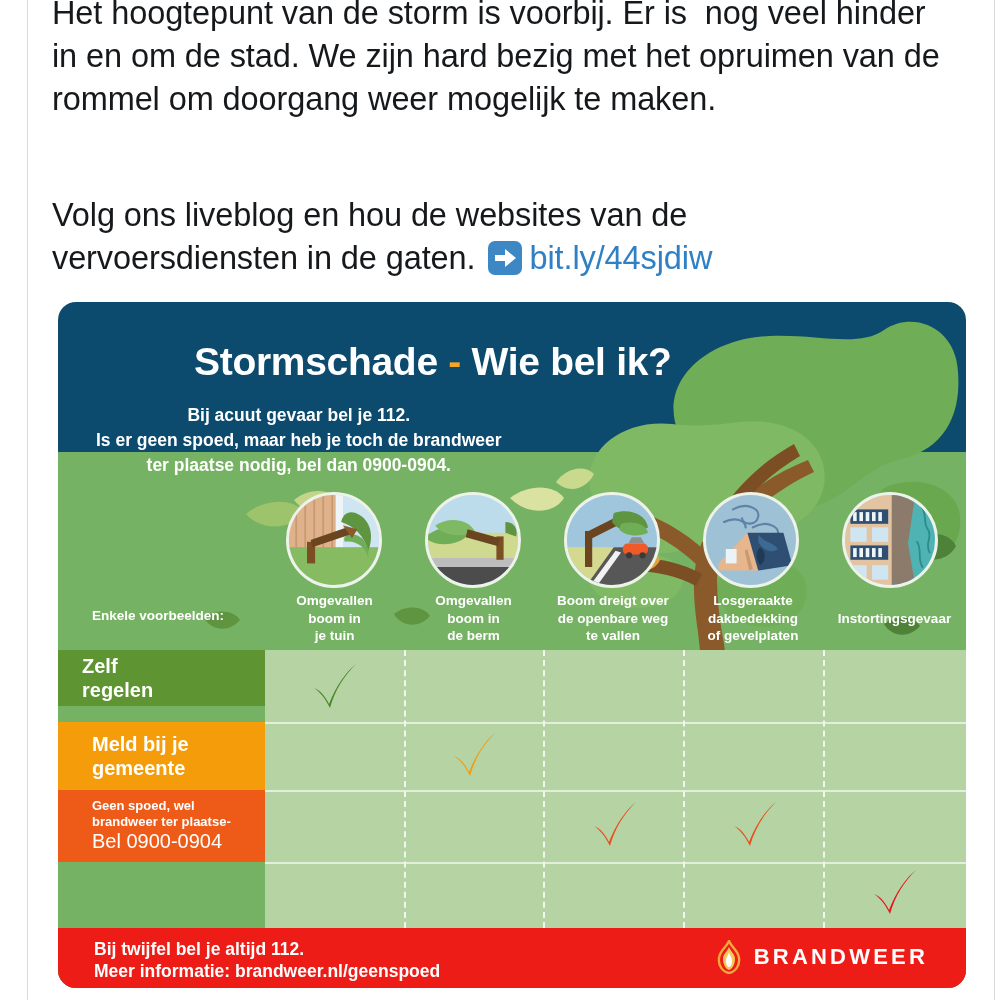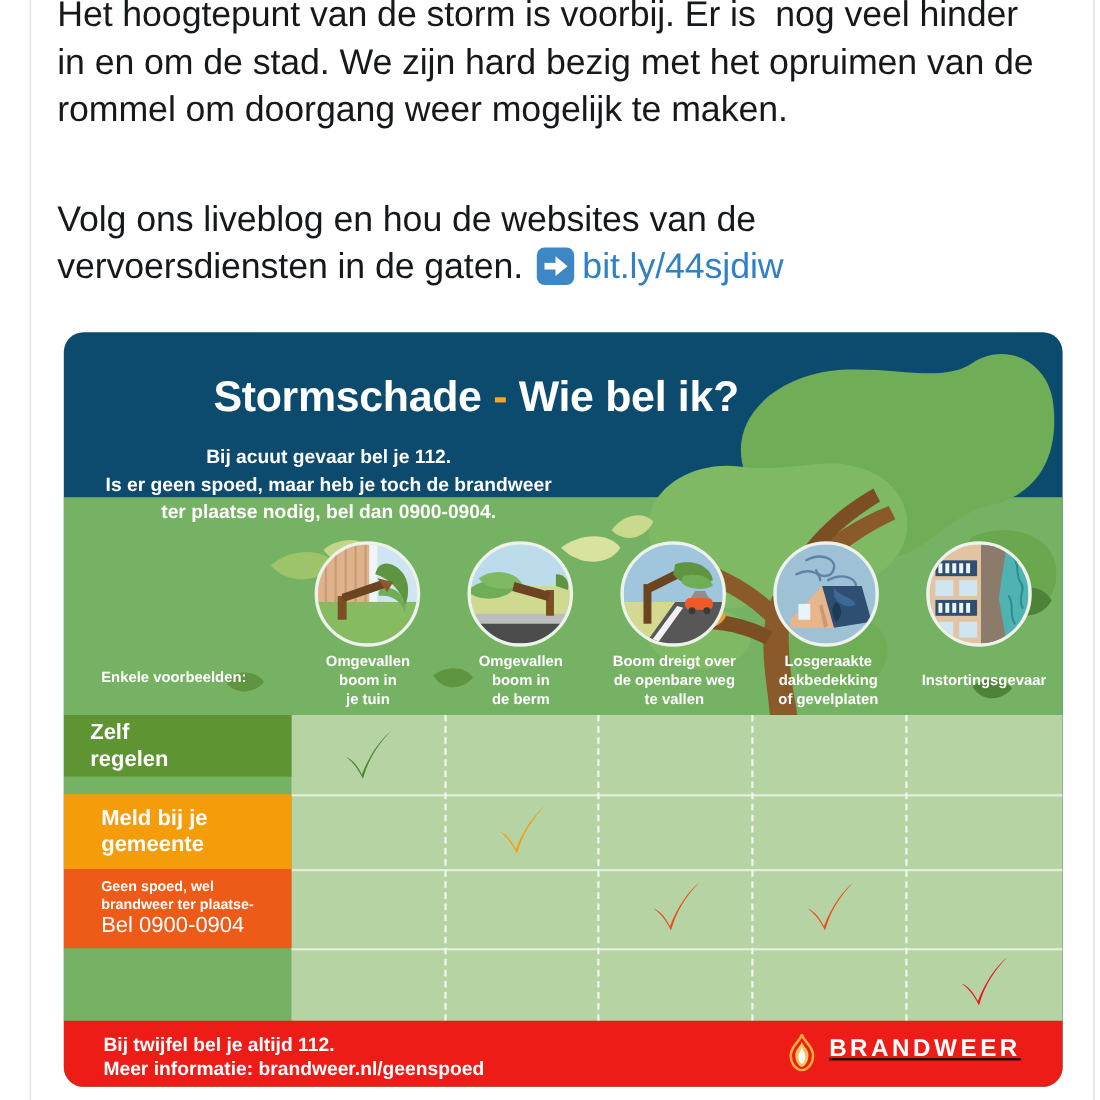--- a/index.html
+++ b/index.html
@@ -21,21 +21,21 @@
     position: absolute;
     left: 52px; top: -8px; width: 900px;
     font-size: 32.5px;
     line-height: 43px;
     color: #16191c;
     letter-spacing: -0.1px;
     white-space: pre-wrap;
   }
   .post-text-2 {
     position: absolute;
-    left: 52px; top: 178px; width: 760px;
+    left: 52px; top: 194px; width: 760px;
     font-size: 32.5px;
     line-height: 43px;
     color: #16191c;
     letter-spacing: -0.1px;
   }
   .arrow-emoji {
     display: inline-block;
     width: 34px; height: 34px;
     border-radius: 7px;
     background: #3c87c4;
@@ -166,21 +166,21 @@
     position:absolute; left:0; bottom:0; width:100%; height:60px;
     background:#ed1c16; z-index:7;
   }
   .footer-text {
     position:absolute; left:36px; top:11px;
     font-size:17.5px; line-height:21.5px; font-weight:bold;
     color:#ffffff; white-space:pre-line;
   }
   .brandweer {
     position:absolute; right:38px; top:12px;
-    display:flex; gap:10px;text-decoration:underline;
+    display:flex; align-items:center; gap:10px;
   }
   .bw-flame { width:30px; height:34px; }
   .bw-flame svg { display:block; width:100%; height:100%; }
   .bw-word {
     font-size:22px; font-weight:bold; color:#ffffff;
     letter-spacing:3.2px;
   }
 </style>
 </head>
 <body>

